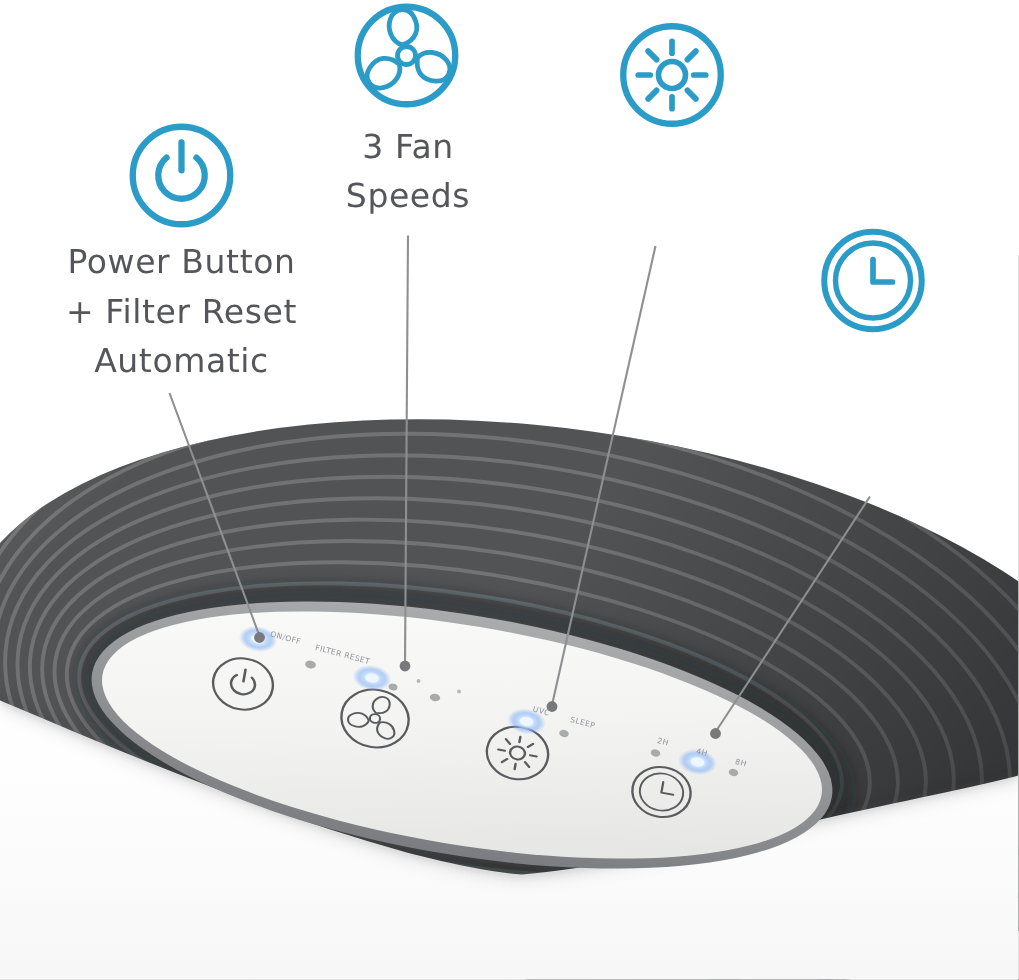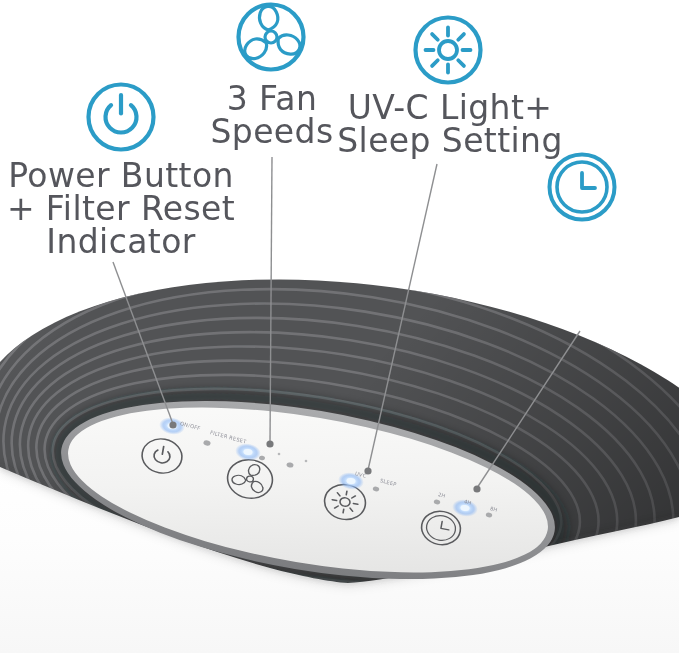--- a/index.html
+++ b/index.html
@@ -1,19 +1,19 @@
 <!DOCTYPE html>
 <html><head>
 <meta charset="utf-8">
 <style>
   html,body{margin:0;padding:0;background:#fff;}
   .scene{position:relative;width:679px;height:653px;overflow:hidden;background:#fff;
          font-family:"DejaVu Sans","Liberation Sans",sans-serif;}
   .device-svg{position:absolute;left:0;top:0;}
-  .caption{position:absolute;color:#55565c;font-size:33px;line-height:33px;text-align:center;
+  .caption{position:absolute;color:#55565c;font-size:22px;line-height:33px;text-align:center;
            white-space:pre-line;letter-spacing:.4px;font-weight:500;}
   .cap-power{left:6px;top:159px;width:230px;}
   .cap-fan{left:182px;top:82px;width:180px;}
   .cap-uv{left:320px;top:91px;width:260px;}
   .cap-timer{left:486px;top:229px;width:190px;}
   .note-icon{position:absolute;width:72px;height:72px;}
   .ni-power{left:85px;top:81px;}
   .ni-fan{left:235px;top:1px;}
   .ni-uv{left:412px;top:14px;}
   .ni-timer{left:546px;top:151px;}
@@ -218,25 +218,23 @@
   <svg class="note-icon ni-timer" viewBox="-36 -36 72 72">
     <g fill="none" stroke="#2b9cc7" stroke-linecap="round" stroke-linejoin="round">
       <circle r="32.5" stroke-width="4"></circle>
       <circle r="25" stroke-width="3.6"></circle>
       <path d="M0,-14 L0,1 L13,1" stroke-width="3.8"></path>
     </g>
   </svg>
 
   <div class="caption cap-power">Power Button
 + Filter Reset
-Indicator</div>
+Automatic</div>
   <div class="caption cap-fan">3 Fan
 Speeds</div>
-  <div class="caption cap-uv">UV-C Light+
-Sleep Setting</div>
 
   <div class="micro m-onoff">ON/OFF</div>
   <div class="micro m-freset">FILTER RESET</div>
   <div class="micro m-uvc">UVC</div>
   <div class="micro m-sleep">SLEEP</div>
   <div class="micro m-2h">2H</div>
   <div class="micro m-4h">4H</div>
   <div class="micro m-8h">8H</div>
 
 </div>

